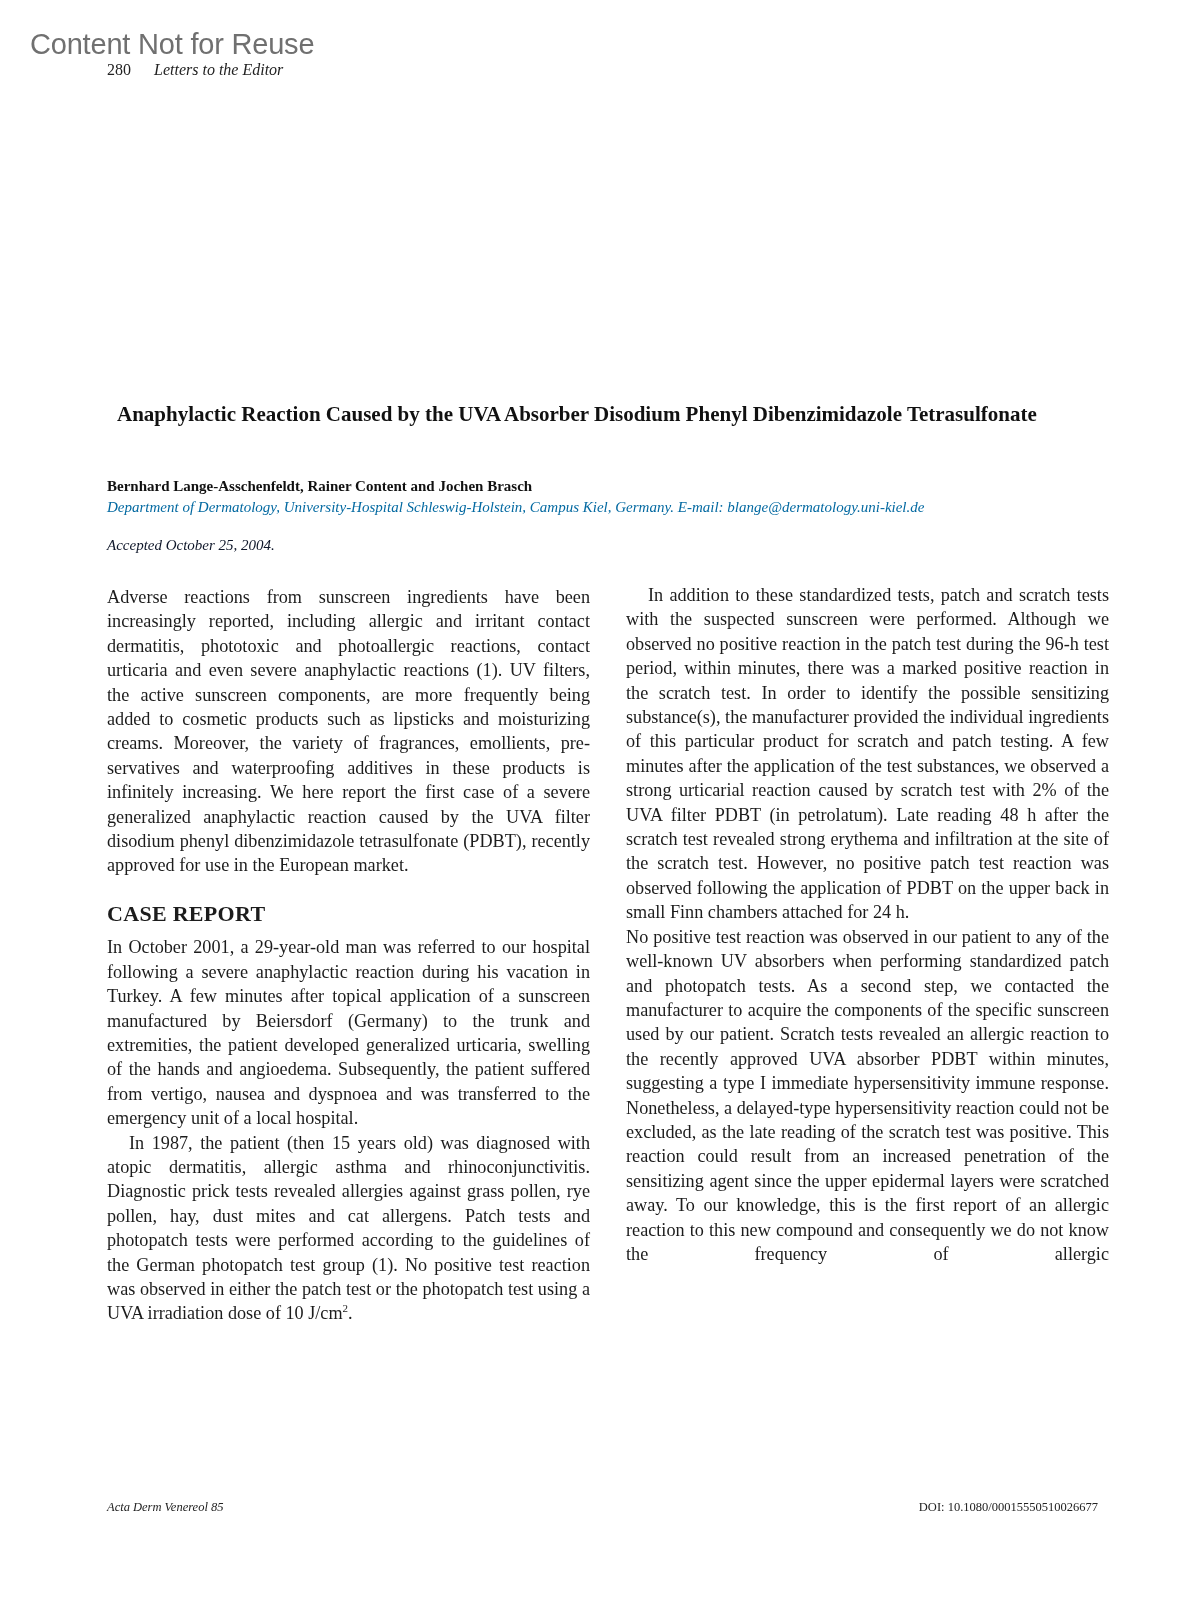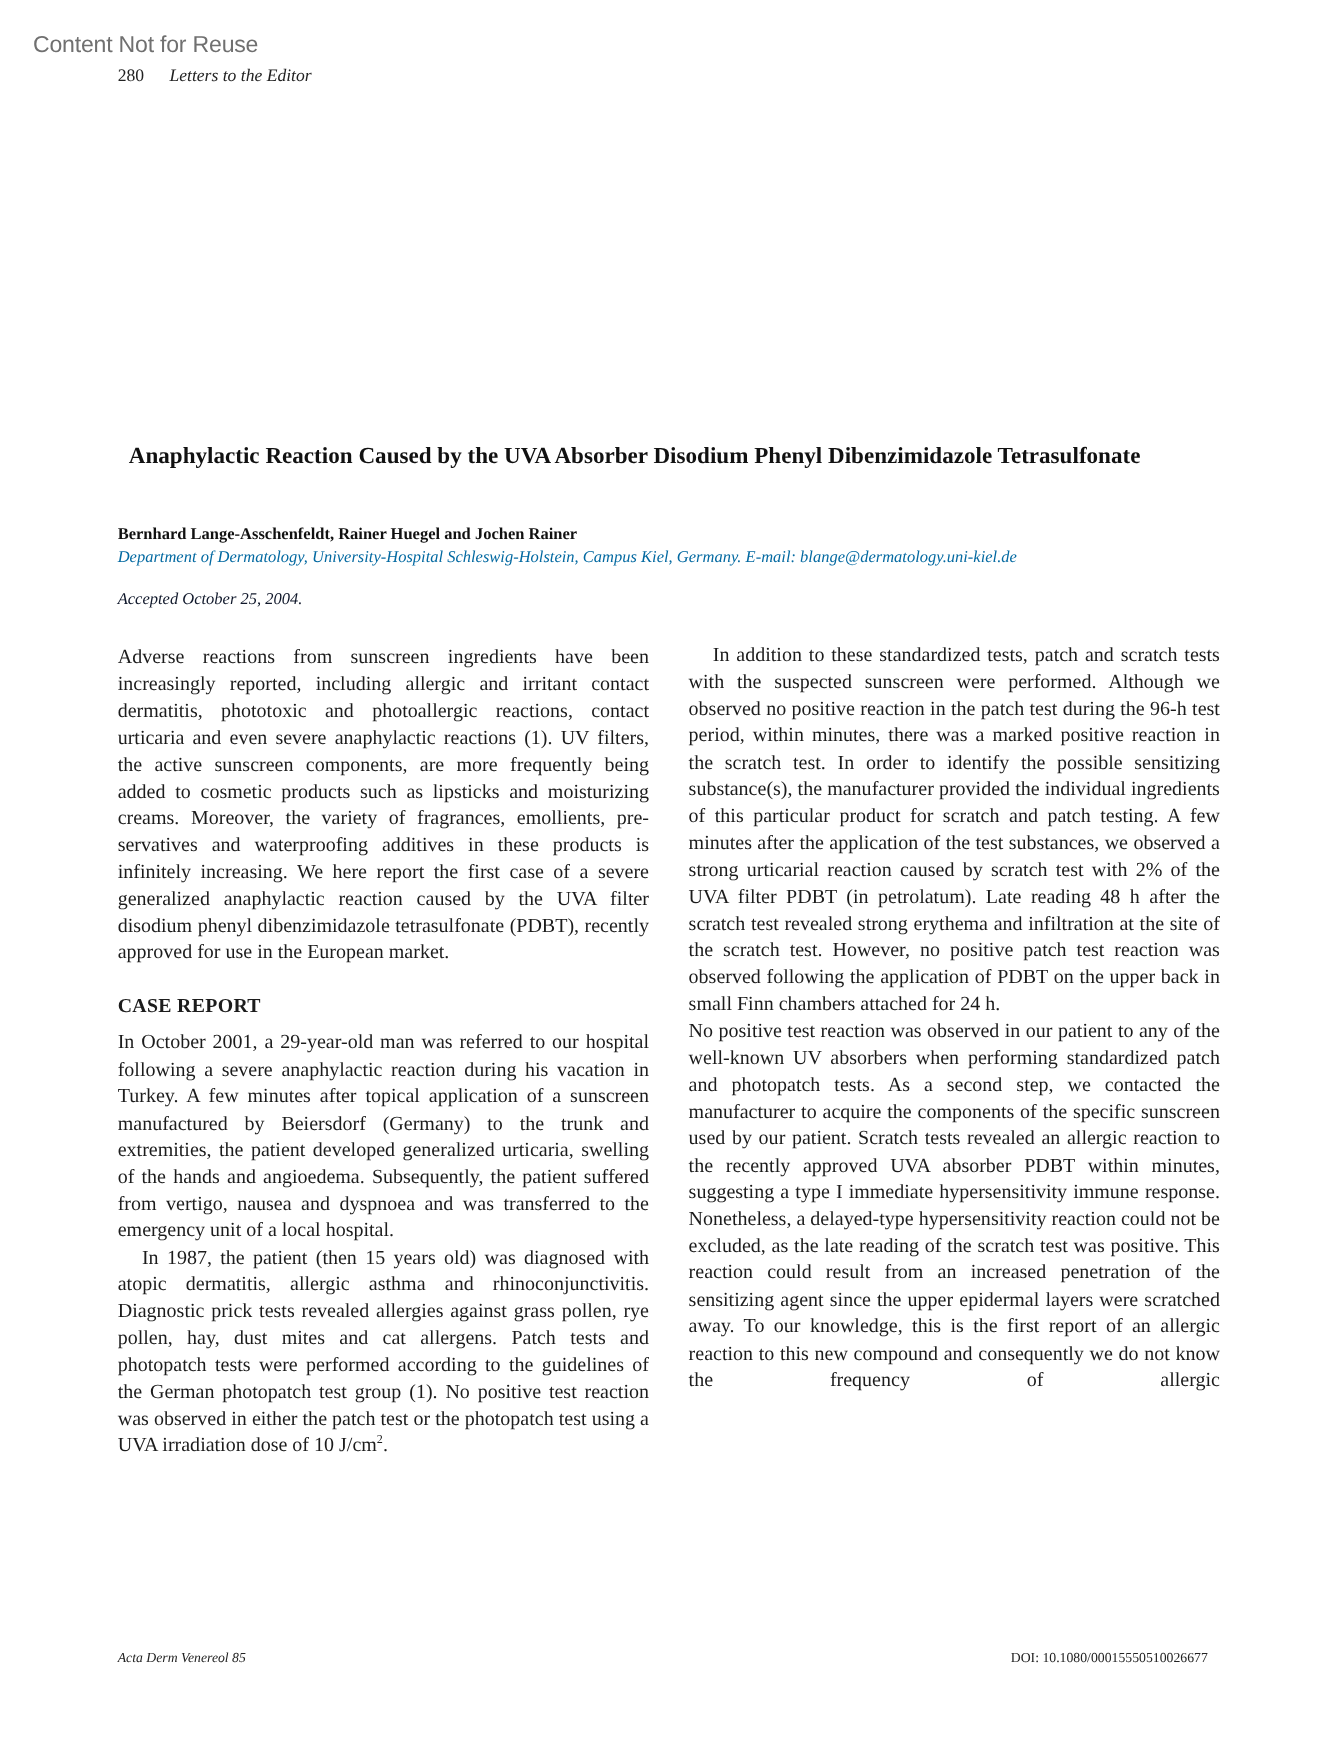--- a/index.html
+++ b/index.html
@@ -1,19 +1,19 @@
 <!DOCTYPE html>
 <html><head>
   <meta charset="utf-8">
   <style>
     html, body { margin: 0; padding: 0; background: #ffffff; }
     body { width: 1200px; height: 1601px; position: relative; overflow: hidden; color: #1a1a1a; }
     .watermark {
       position: absolute; left: 30px; top: 30px;
-      font-family: "Liberation Sans", sans-serif; font-size: 21px; color: #707070;
+      font-family: "Liberation Sans", sans-serif; font-size: 29px; color: #707070;
       letter-spacing: -0.2px; line-height: 1;
     }
     .running-head {
       position: absolute; left: 107px; top: 61px;
       font-family: Liberation Serif, serif; font-size: 16px; color: #222;
     }
     .running-head .pno { display: inline-block; width: 47px; }
     .running-head .section { font-style: italic; }
     .title {
       position: absolute; left: 117px; top: 400px; width: 980px;
@@ -37,21 +37,21 @@
       position: absolute; width: 483px;
       font-family: "Liberation Serif", serif; font-size: 18.2px; line-height: 24.4px;
       color: #1c1c1c; text-align: justify; hyphens: manual;
     }
     .col.left { left: 107px; top: 585px; }
     .col.right { left: 626px; top: 583px; }
     .col p { margin: 0; }
     .col p.indent { text-indent: 22px; }
     .salutation { font-style: italic; }
     .heading {
-      font-family: "Liberation Serif", serif; font-size: 18px; letter-spacing: 0.3px;
+      font-family: "Liberation Serif", serif; font-size: 22px; letter-spacing: 0.3px;
       margin: 0; color: #1c1c1c; text-align: left;
     }
     .left .heading { margin-top: 24px; margin-bottom: 9px; }
     .right .heading { margin-top: 24px; margin-bottom: 9px; }
     .col p.last-line-left { text-align-last: left; }
     sup { font-size: 11px; line-height: 0; vertical-align: 7px; }
     .footer-left {
       position: absolute; left: 107px; top: 1500px;
       font-family: "Liberation Serif", serif; font-style: italic; font-size: 12.5px; color: #222;
     }
@@ -63,21 +63,21 @@
 </head>
 <body>
 
 <div class="watermark">Content Not for Reuse</div>
 
 <div class="running-head">
   <span class="pno">280</span><span class="section">Letters to the Editor</span>
 </div>
 
 <h1 class="title">Anaphylactic Reaction Caused by the UVA Absorber Disodium Phenyl Dibenzimidazole Tetrasulfonate</h1>
-<div class="authors">Bernhard Lange-Asschenfeldt, Rainer Huegel and Jochen Rainer</div>
+<div class="authors">Bernhard Lange-Asschenfeldt, Rainer Content and Jochen Brasch</div>
 <div class="affiliation">Department of Dermatology, University-Hospital Schleswig-Holstein, Campus Kiel, Germany. E-mail: blange@dermatology.uni-kiel.de</div>
 <div class="accepted">Accepted October 25, 2004.</div>
 
 <div class="col left">
   <p class="last-line-left">Adverse reactions from sunscreen ingredients have been increasingly reported, including allergic and irritant contact dermatitis, phototoxic and photoallergic reac­tions, contact urticaria and even severe anaphylactic reactions (1). UV filters, the active sunscreen compo­nents, are more frequently being added to cosmetic products such as lipsticks and moisturizing creams. Moreover, the variety of fragrances, emollients, pre­servatives and waterproofing additives in these products is infinitely increasing. We here report the first case of a severe generalized anaphylactic reaction caused by the UVA filter disodium phenyl dibenzimidazole tetrasulfo­nate (PDBT), recently approved for use in the European market.</p>
   <h2 class="heading">CASE REPORT</h2>
   <p class="last-line-left">In October 2001, a 29-year-old man was referred to our hospital following a severe anaphylactic reaction during his vacation in Turkey. A few minutes after topical application of a sunscreen manufactured by Beiersdorf (Germany) to the trunk and extremities, the patient developed generalized urticaria, swelling of the hands and angioedema. Subsequently, the patient suffered from vertigo, nausea and dyspnoea and was transferred to the emergency unit of a local hospital.</p>
   <p class="indent last-line-left"><span>In 1987, the patient (then 15 years old) was diagnosed with atopic dermatitis, allergic asthma and rhino­conjunctivitis. Diagnostic prick tests revealed allergies against grass pollen, rye pollen, hay, dust mites and cat allergens. Patch tests and photopatch tests were performed according to the guidelines of the German photopatch test group (1). No positive test reaction was observed in either the patch test or the photopatch test using a UVA irradiation dose of 10 J/cm</span><sup>2</sup><span>.</span></p>
 </div>
 

